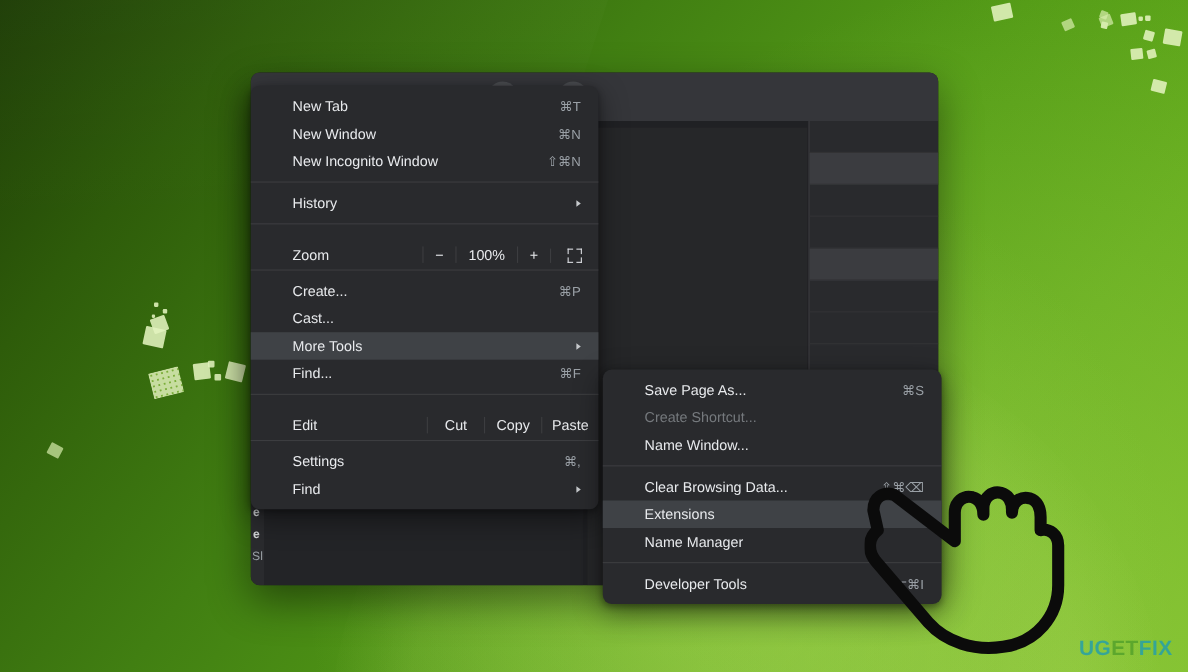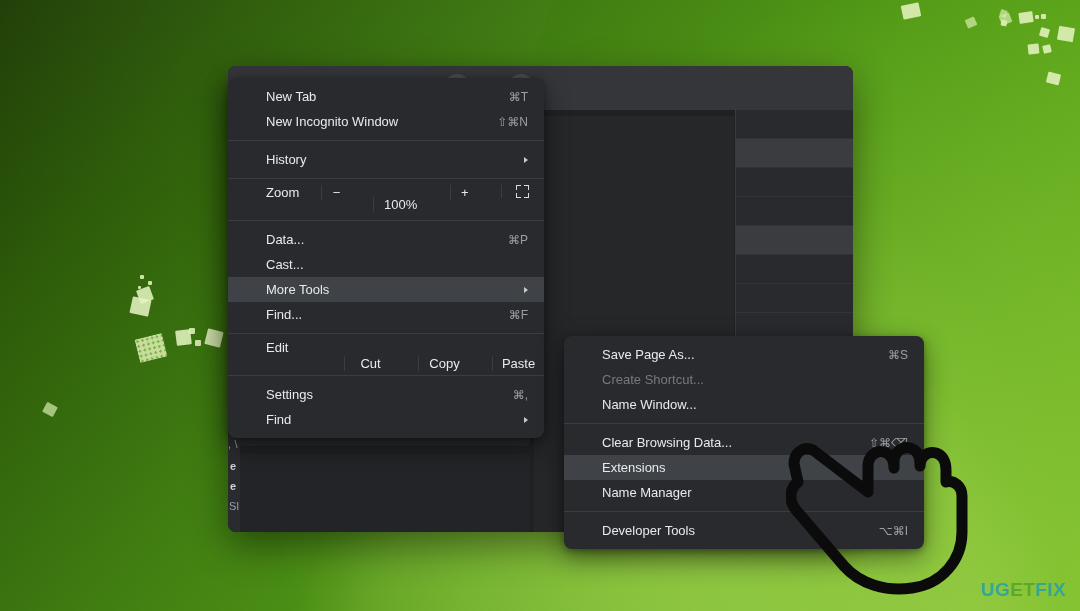--- a/index.html
+++ b/index.html
@@ -83,21 +83,21 @@
   .menu {
     position:absolute;
     background:#292a2d;
     border-radius:8px;
     box-shadow:0 2px 6px rgba(0,0,0,.3), 0 8px 26px rgba(0,0,0,.45);
     padding:6px 0;
     color:#e8eaed;
     font-size:13px;
   }
   #main-menu { left:228px; top:78px; width:316px; }
-  #submenu   { left:564px; top:336px; width:360px; }
+  #submenu   { left:548px; top:336px; width:308px; }
 
   .mi {
     position:relative;
     display:flex; align-items:center;
     height:25px; padding:0 16px 0 38px;
     white-space:nowrap;
     line-height:1;
   }
   .mi .label { flex:1 1 auto; }
   .mi .accel { color:#9aa0a6; font-size:12px; padding-left:12px; }
@@ -106,21 +106,21 @@
   .mi .arrow {
     width:0;height:0;
     border-left:4px solid #c6c9cc;
     border-top:3.5px solid transparent;
     border-bottom:3.5px solid transparent;
   }
   .sep { height:1px; background:#3c3d40; margin:6px 0; }
 
   
   .split {
-    display:flex; align-items:flex-start; height:29px;gap:22px;
+    display:flex; align-items:flex-end; height:29px;
   }
   .split .cell-label {
     display:flex; align-items:center;
     padding-left:38px; flex:1 1 auto; font-size:13px;
   }
   .split .cell {
     display:flex; align-items:center; justify-content:center;
     border-left:1px solid #3c3d40;
     font-size:13px; color:#e8eaed;
   }
@@ -230,20 +230,24 @@
     </div>
 </div>
 
 <div id="main-menu" class="menu">
 
   <div class="mi">
     <span class="label">New Tab</span>
     <span class="accel">⌘T</span>
   </div>
   <div class="mi">
+    <span class="label">New Window</span>
+    <span class="accel">⌘N</span>
+  </div>
+  <div class="mi">
     <span class="label">New Incognito Window</span>
     <span class="accel">⇧⌘N</span>
   </div>
 
   <div class="sep"></div>
 
   <div class="mi">
     <span class="label">History</span>
     <span class="arrow"></span>
   </div>
@@ -261,21 +265,21 @@
           <i></i>
           <i></i>
           <i></i>
         </span>
     </div>
   </div>
 
   <div class="sep"></div>
 
   <div class="mi">
-    <span class="label">Data...</span>
+    <span class="label">Create...</span>
     <span class="accel">⌘P</span>
   </div>
   <div class="mi">
     <span class="label">Cast...</span>
     <span class="accel"></span>
   </div>
   <div class="mi hl">
     <span class="label">More Tools</span>
     <span class="arrow"></span>
   </div>

